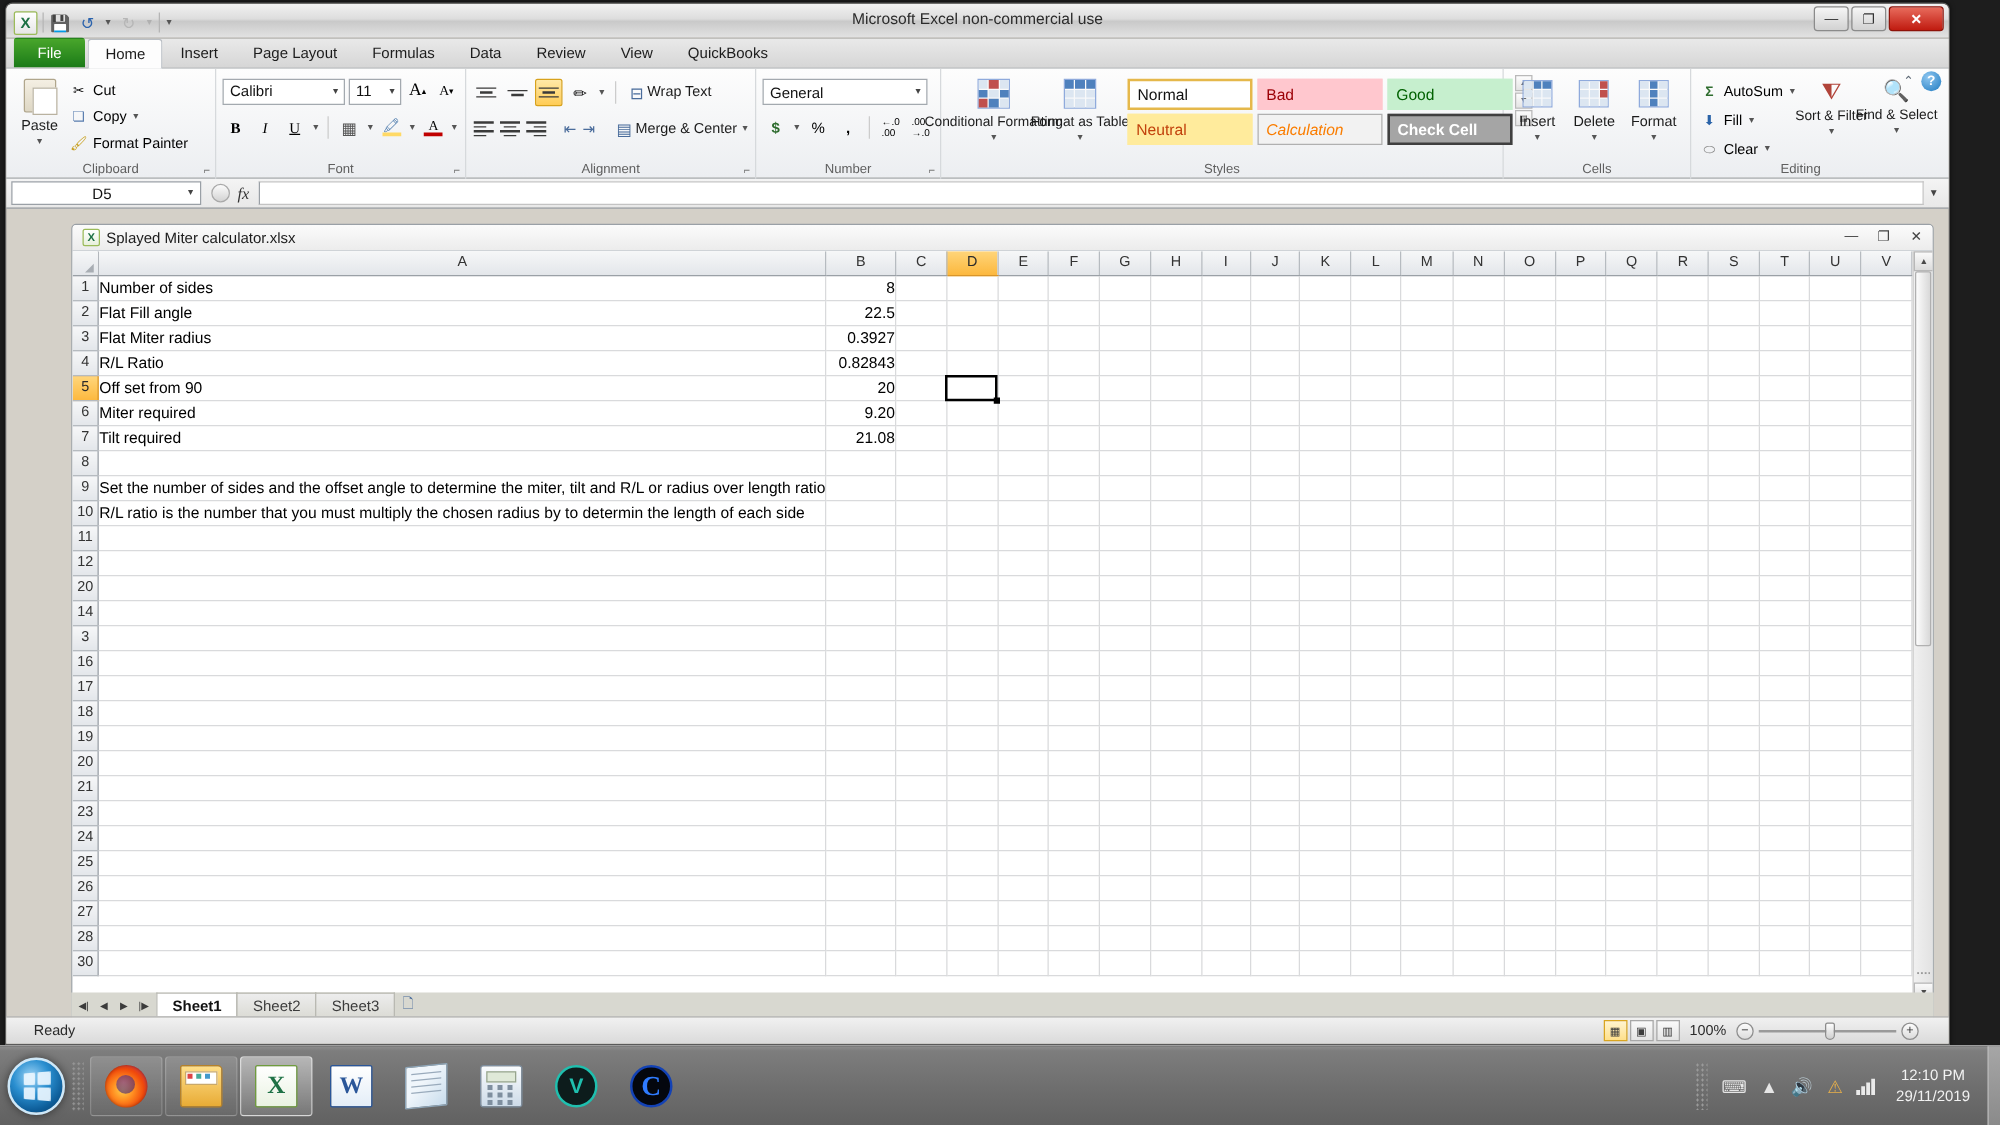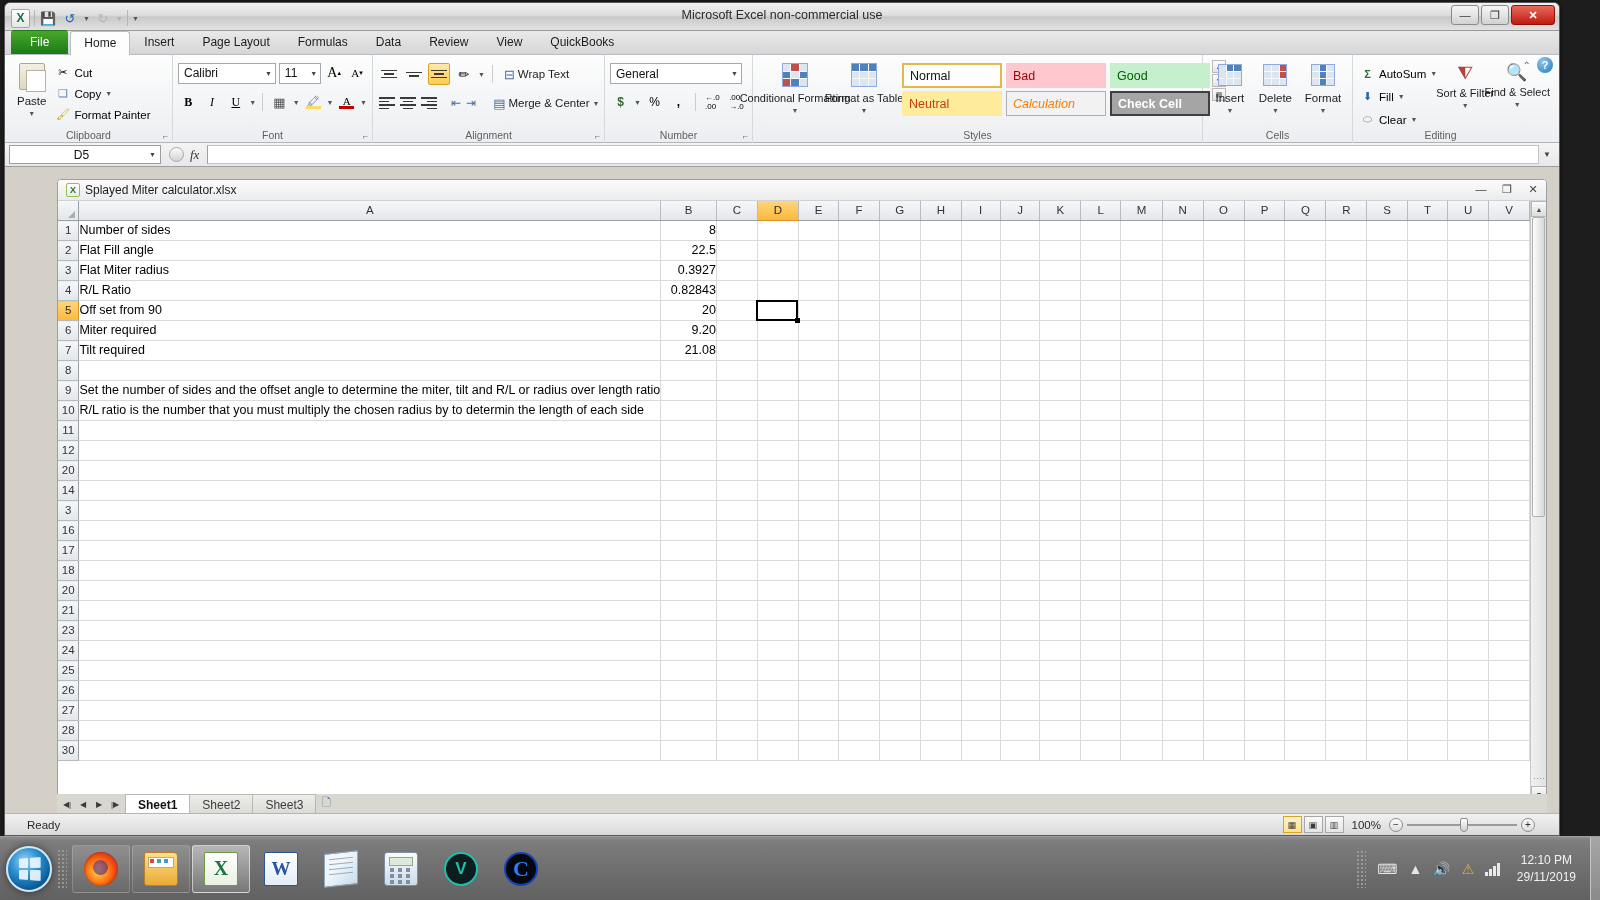--- a/index.html
+++ b/index.html
@@ -1313,20 +1313,45 @@
                   <td class="cell txt" style="width: 62px;"></td>
                   <td class="cell txt" style="width: 62px;"></td>
                   <td class="cell txt" style="width: 62px;"></td>
                   <td class="cell txt" style="width: 62px;"></td>
                   <td class="cell txt" style="width: 62px;"></td>
                   <td class="cell txt" style="width: 62px;"></td>
                   <td class="cell txt" style="width: 62px;"></td>
                   <td class="cell txt" style="width: 62px;"></td>
                 </tr>
                 <tr>
+                  <td class="rowhead">19</td>
+                  <td class="cell txt" style="width: 92px;"></td>
+                  <td class="cell txt" style="width: 62px;"></td>
+                  <td class="cell txt" style="width: 62px;"></td>
+                  <td class="cell txt" style="width: 62px;"></td>
+                  <td class="cell txt" style="width: 62px;"></td>
+                  <td class="cell txt" style="width: 62px;"></td>
+                  <td class="cell txt" style="width: 62px;"></td>
+                  <td class="cell txt" style="width: 62px;"></td>
+                  <td class="cell txt" style="width: 62px;"></td>
+                  <td class="cell txt" style="width: 62px;"></td>
+                  <td class="cell txt" style="width: 62px;"></td>
+                  <td class="cell txt" style="width: 62px;"></td>
+                  <td class="cell txt" style="width: 62px;"></td>
+                  <td class="cell txt" style="width: 62px;"></td>
+                  <td class="cell txt" style="width: 62px;"></td>
+                  <td class="cell txt" style="width: 62px;"></td>
+                  <td class="cell txt" style="width: 62px;"></td>
+                  <td class="cell txt" style="width: 62px;"></td>
+                  <td class="cell txt" style="width: 62px;"></td>
+                  <td class="cell txt" style="width: 62px;"></td>
+                  <td class="cell txt" style="width: 62px;"></td>
+                  <td class="cell txt" style="width: 62px;"></td>
+                </tr>
+                <tr>
                   <td class="rowhead">20</td>
                   <td class="cell txt" style="width: 92px;"></td>
                   <td class="cell txt" style="width: 62px;"></td>
                   <td class="cell txt" style="width: 62px;"></td>
                   <td class="cell txt" style="width: 62px;"></td>
                   <td class="cell txt" style="width: 62px;"></td>
                   <td class="cell txt" style="width: 62px;"></td>
                   <td class="cell txt" style="width: 62px;"></td>
                   <td class="cell txt" style="width: 62px;"></td>
                   <td class="cell txt" style="width: 62px;"></td>

